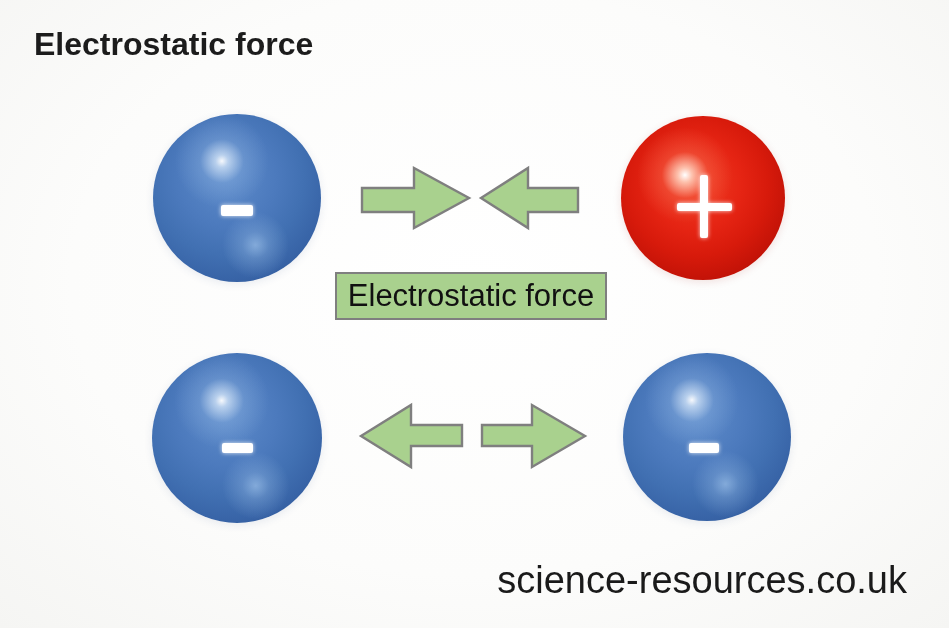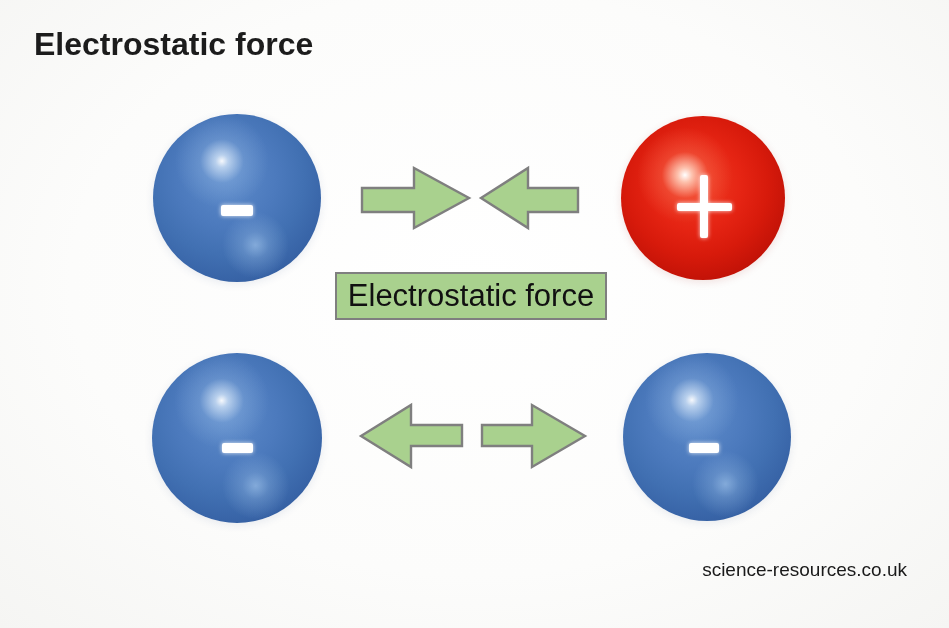--- a/index.html
+++ b/index.html
@@ -23,21 +23,21 @@
     top: 26px;
     font-size: 32px;
     font-weight: bold;
     color: #1c1c1c;
     letter-spacing: 0px;
   }
   .watermark {
     position: absolute;
     right: 42px;
     top: 559px;
-    font-size: 19px;
+    font-size: 38px;
     font-weight: normal;
     color: #1a1a1a;
   }
 
   
   .sphere {
     position: absolute;
     border-radius: 50%;
   }
   .sphere-blue {

